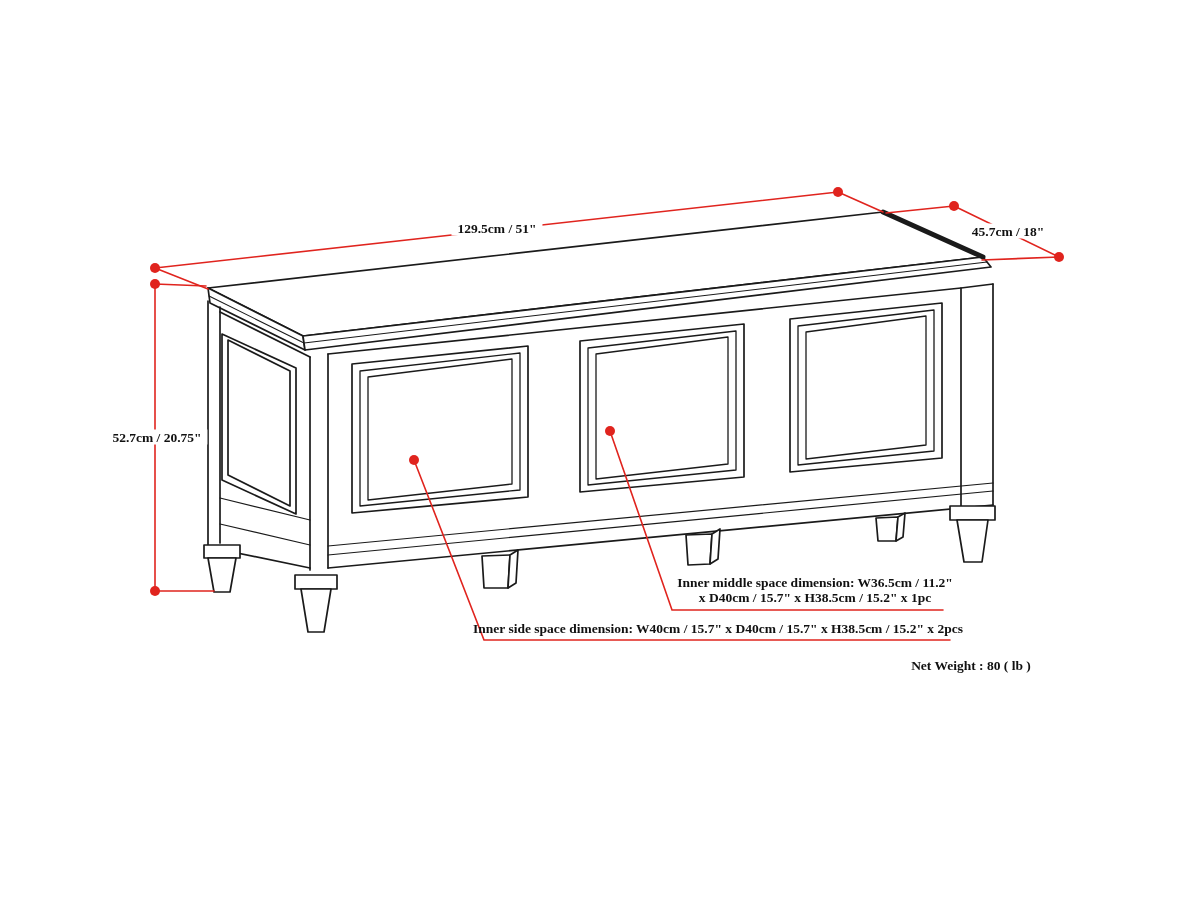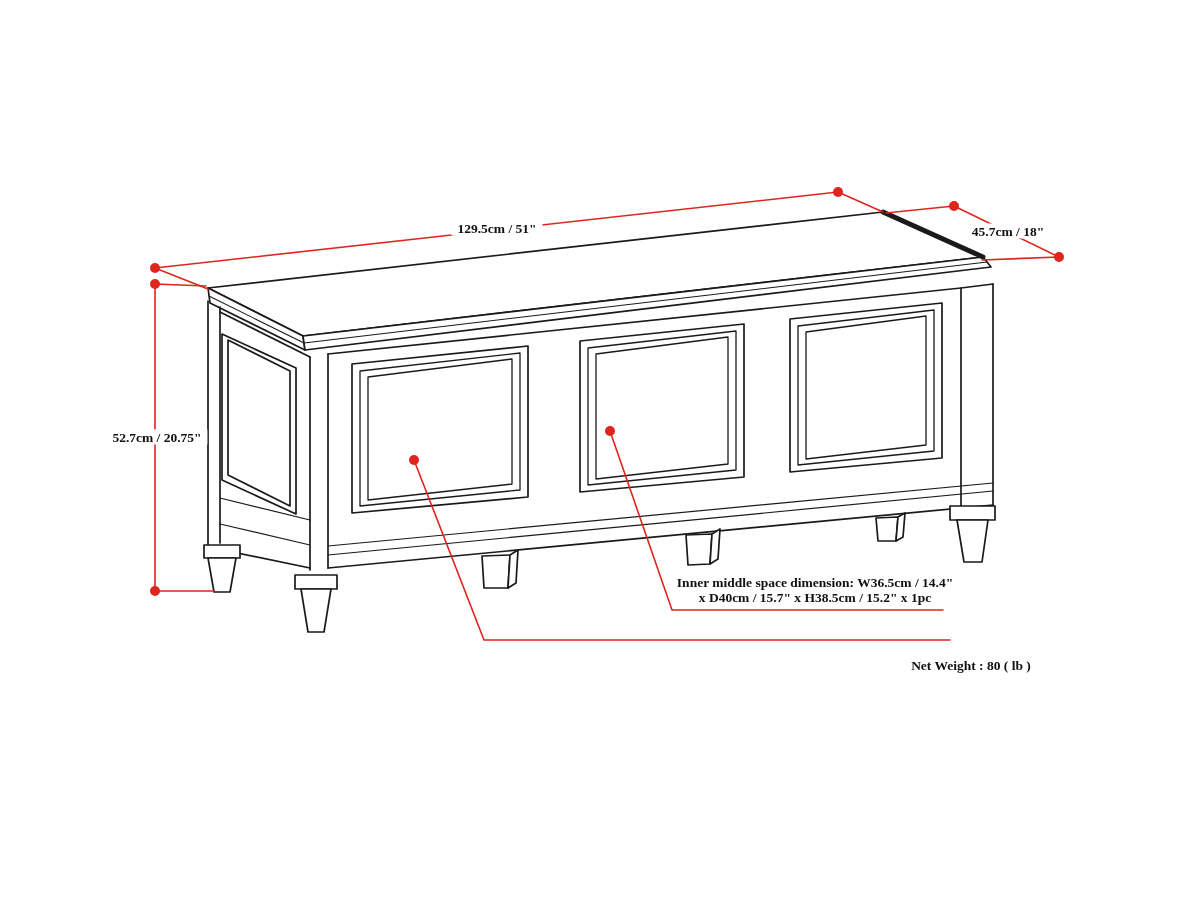--- a/index.html
+++ b/index.html
@@ -138,20 +138,21 @@
     </g>
   </svg>
 
   <div class="lbl bg" style="left:497px;top:228px;">129.5cm / 51"</div>
 
   <div class="lbl bg" style="left:1008px;top:231px;">45.7cm / 18"</div>
 
   <div class="lbl bg" style="left:157px;top:437px;">52.7cm / 20.75"</div>
 
   <div class="lbl center2" style="left:815px;top:590px;">
-    <div>Inner middle space dimension: W36.5cm / 14.4"</div>
+    <div>Inner middle space dimension: W36.5cm / 11.2"</div>
     <div>x D40cm / 15.7" x H38.5cm / 15.2" x 1pc</div>
   </div>
 
+  <div class="lbl" style="left:718px;top:628px;">Inner side space dimension: W40cm / 15.7" x D40cm / 15.7" x H38.5cm / 15.2" x 2pcs</div>
 
   <div class="lbl" style="left:971px;top:665px;">Net Weight : 80 ( lb )</div>
 
 </div>
 
 </body></html>

